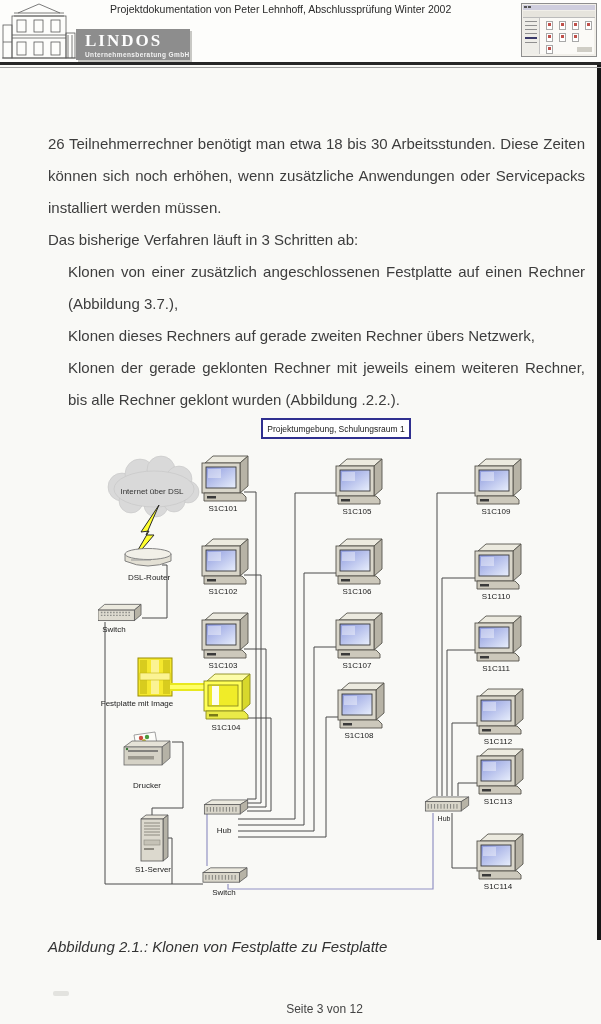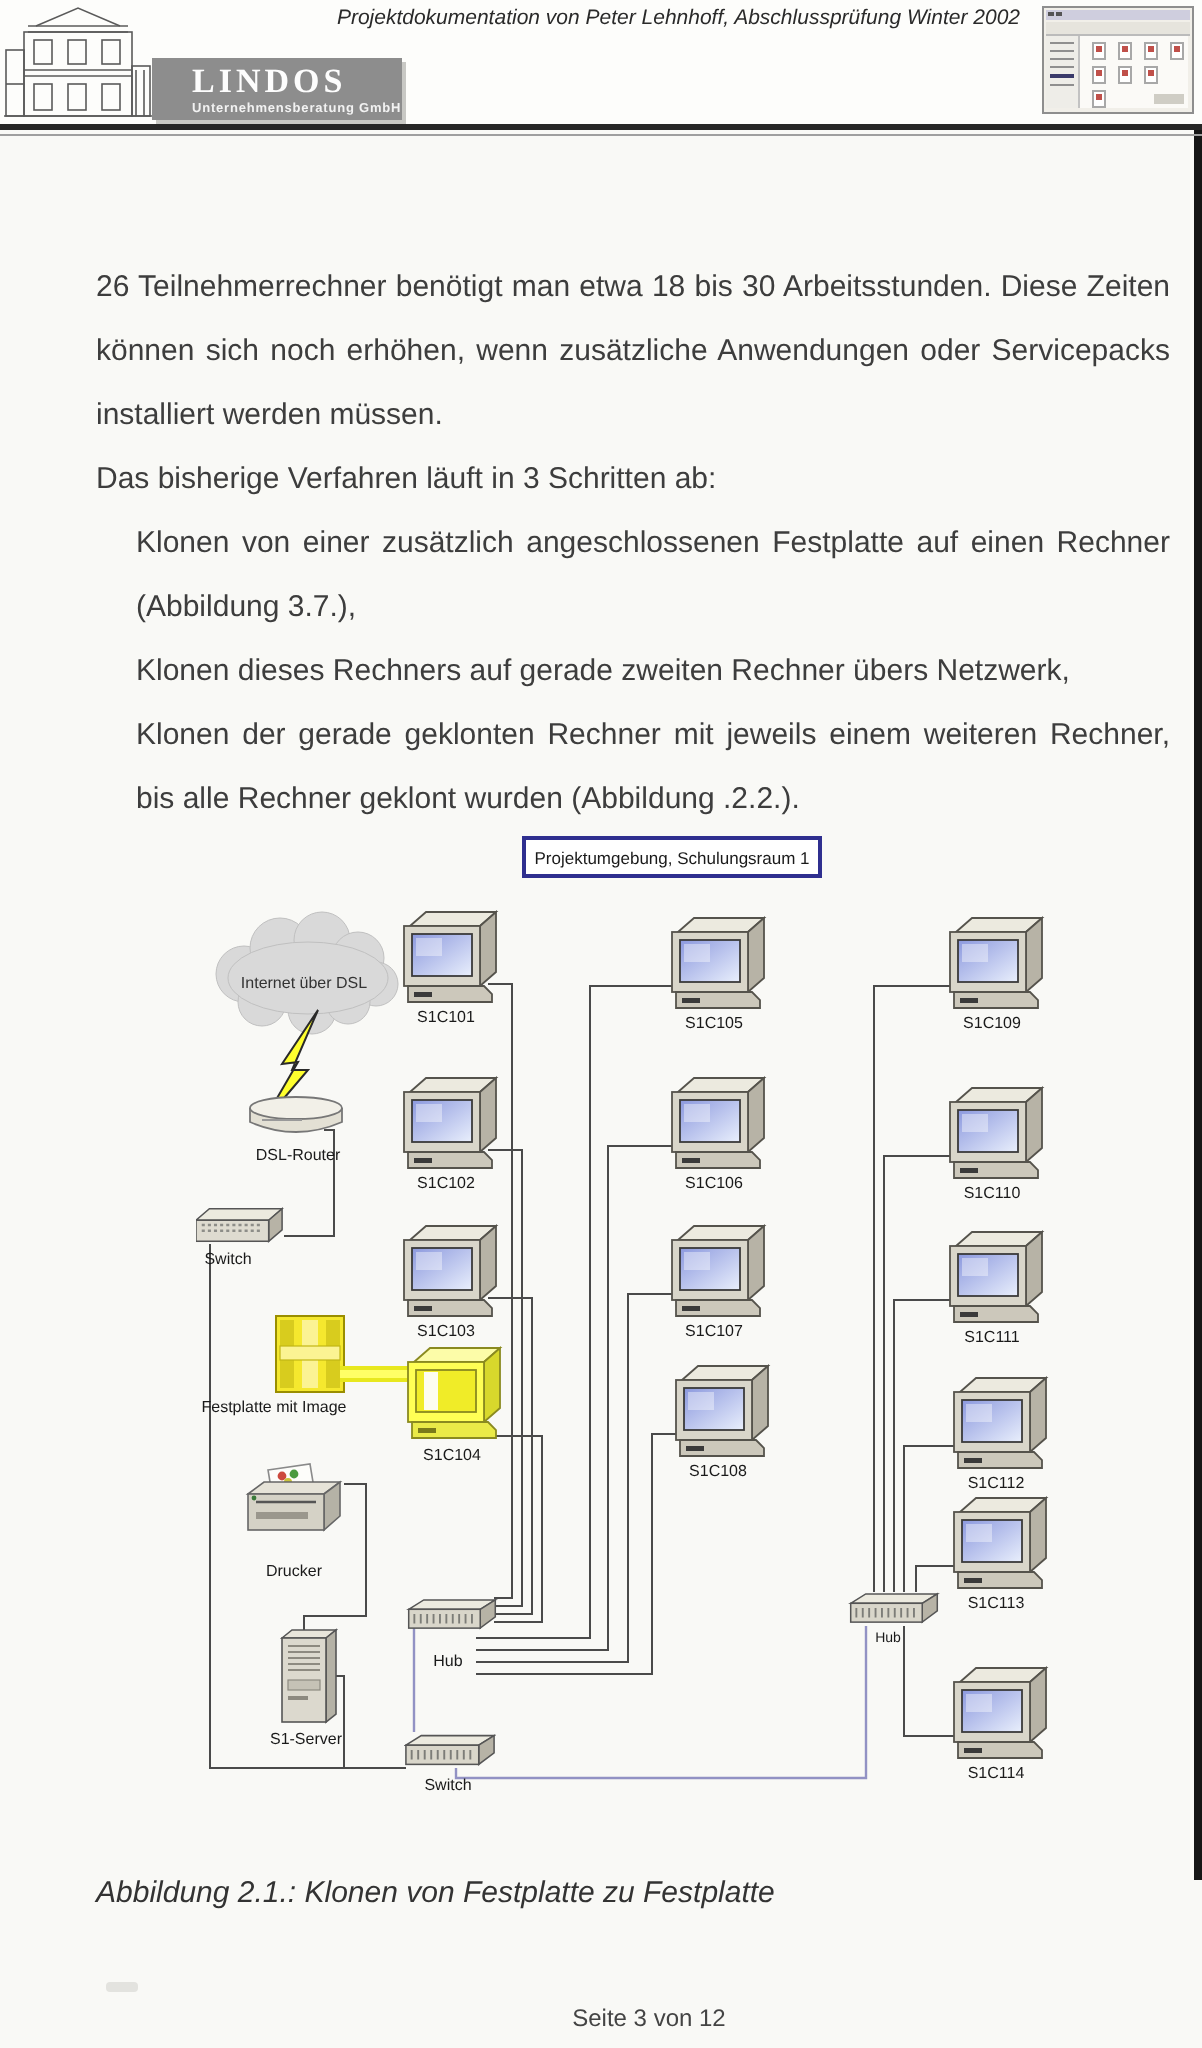--- a/index.html
+++ b/index.html
@@ -3,24 +3,24 @@
 <meta charset="utf-8">
 <style>
   html,body{margin:0;padding:0;background:#ffffff;}
   .page{position:relative;width:601px;height:1024px;background:#f9f9f6;
         font-family:"Liberation Sans",sans-serif;overflow:hidden;}
   .edge-top{position:absolute;left:0;top:0;width:601px;height:2px;background:#3d3d3d;}
   .edge-right{position:absolute;right:0;top:2px;width:4px;height:938px;background:#161616;}
 
   
   .header{position:absolute;left:0;top:0;width:601px;height:62px;background:#fdfdfb;}
-  .hdr-title{position:absolute;left:110px;top:3px;width:400px;text-align:right;
-             font-size:10.5px;line-height:13.5px;color:#2a2a2a;font-style:italic;}
+  .hdr-title{position:absolute;left:110px;top:3px;width:400px;text-align:left;
+             font-size:10.5px;line-height:13.5px;color:#2a2a2a;}
   .logo-box{position:absolute;left:76px;top:29px;width:114px;height:31px;background:#8d8d8d;
-            box-shadow:2px 2px 0 #c8c8c4;padding-left:11px;}
+            box-shadow:2px 2px 0 #c8c8c4;}
   .logo-name{font-family:"Liberation Serif",serif;font-weight:bold;color:#fdfdfd;
              font-size:17px;letter-spacing:2px;margin:2px 0 0 9px;}
   .logo-sub{color:#f2f2f2;font-size:6.5px;font-weight:bold;margin:0 0 0 9px;letter-spacing:0.4px;}
   .rule1{position:absolute;left:0;top:62px;width:601px;height:3px;background:#262626;}
   .rule2{position:absolute;left:0;top:67px;width:601px;height:1px;background:#9f9f9f;}
 
   
   .thumb{position:absolute;left:521px;top:3px;width:76px;height:54px;background:#f1efe9;
          border:1px solid #8e8e8e;box-sizing:border-box;}
   .t-bar{position:absolute;left:1px;top:1px;right:1px;height:5px;background:#cfcede;}

